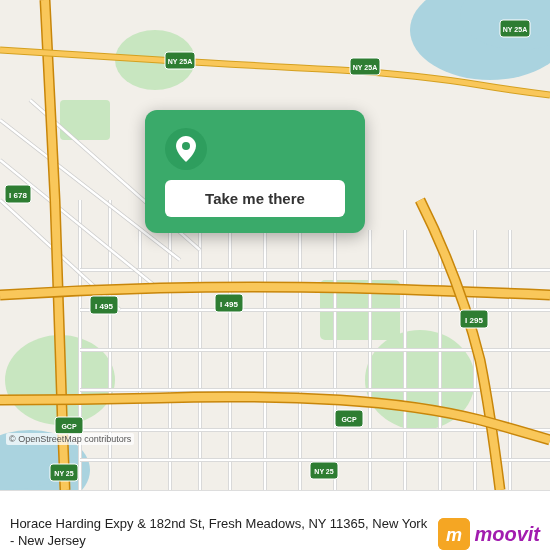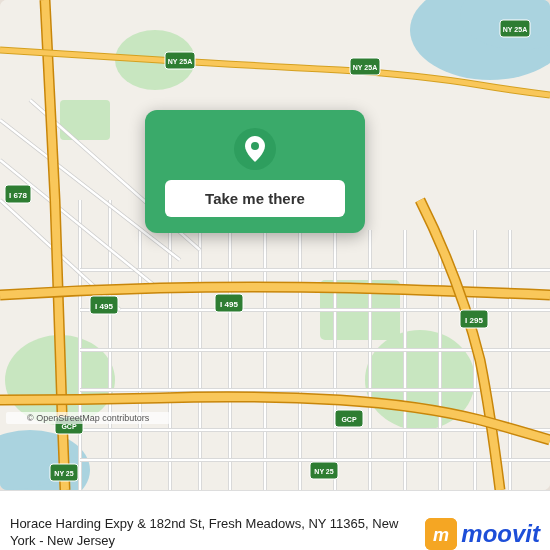--- a/index.html
+++ b/index.html
@@ -12,42 +12,41 @@
       background: #e8e0d8;
     }
 
     
     .map-container {
       width: 550px;
       height: 490px;
       position: relative;
       overflow: hidden;
       background: #f2efe9;
-      border-radius: 7px;
     }
 
     
     .map-svg {
       position: absolute;
       top: 0; left: 0;
       width: 100%; height: 100%;
     }
 
     
     .card-overlay {
       position: absolute;
       top: 110px;
       left: 145px;
       width: 220px;
       background: #3aaa6a;
       border-radius: 12px;
       padding: 18px 20px 16px 20px;
       display: flex;
       flex-direction: column;
-      align-items: center;
+      align-items: flex-start;
       box-shadow: 0 4px 16px rgba(0,0,0,0.3);
       z-index: 10;
     }
 
     .pin-icon {
       width: 42px;
       height: 42px;
       margin-bottom: 10px;
     }
 
@@ -91,34 +90,34 @@
       border-radius: 6px;
       display: flex;
       align-items: center;
       justify-content: center;
       font-size: 18px;
       font-weight: bold;
       color: white;
     }
 
     .moovit-text {
-      font-size: 24px;
+      font-size: 20px;
       font-weight: bold;
-      color: #1d4ed8;
+      color: #a21caf;
       font-style: italic;
     }
 
     .osm-credit {
       font-size: 9px;
       color: #555;
       position: absolute;
-      bottom: 66px;
+      bottom: 45px;
       left: 6px;
       background: rgba(255,255,255,0.7);
-      padding: 1px 21px;
+      padding: 1px 3px;
       border-radius: 2px;
     }
 
     .address-text {
       font-size: 13px;
       color: #222;
       flex: 1;
       line-height: 1.3;
     }
 

